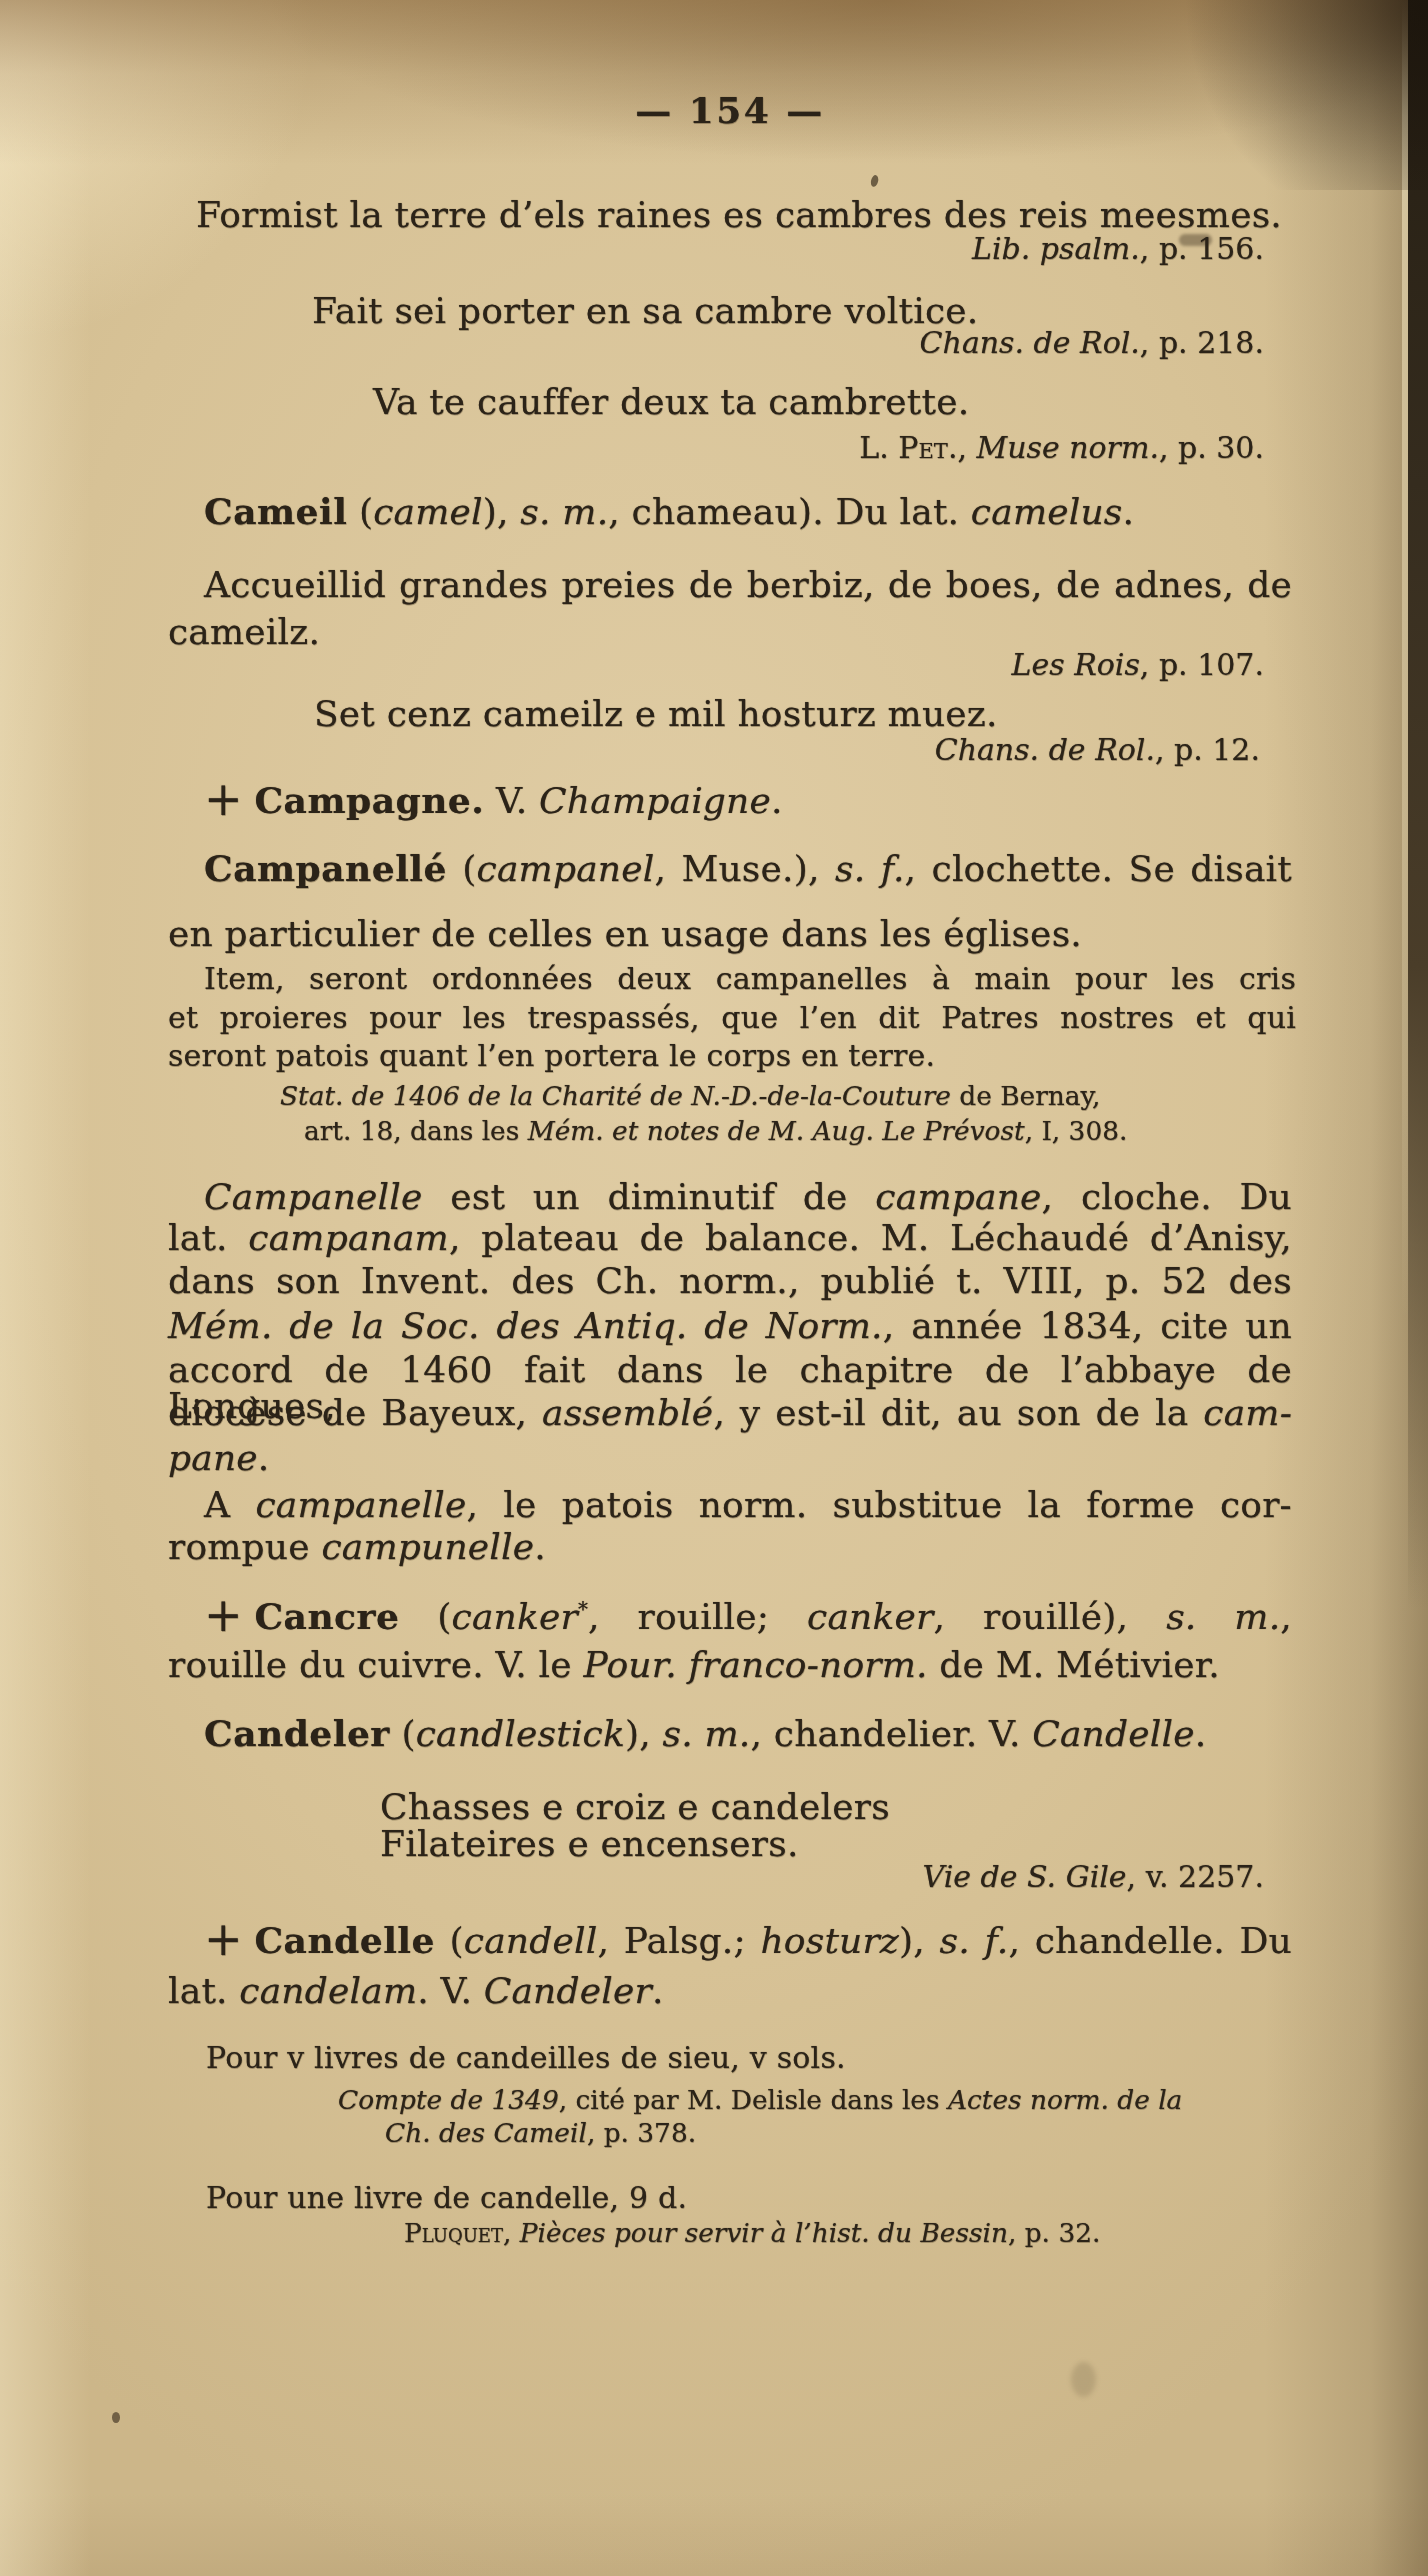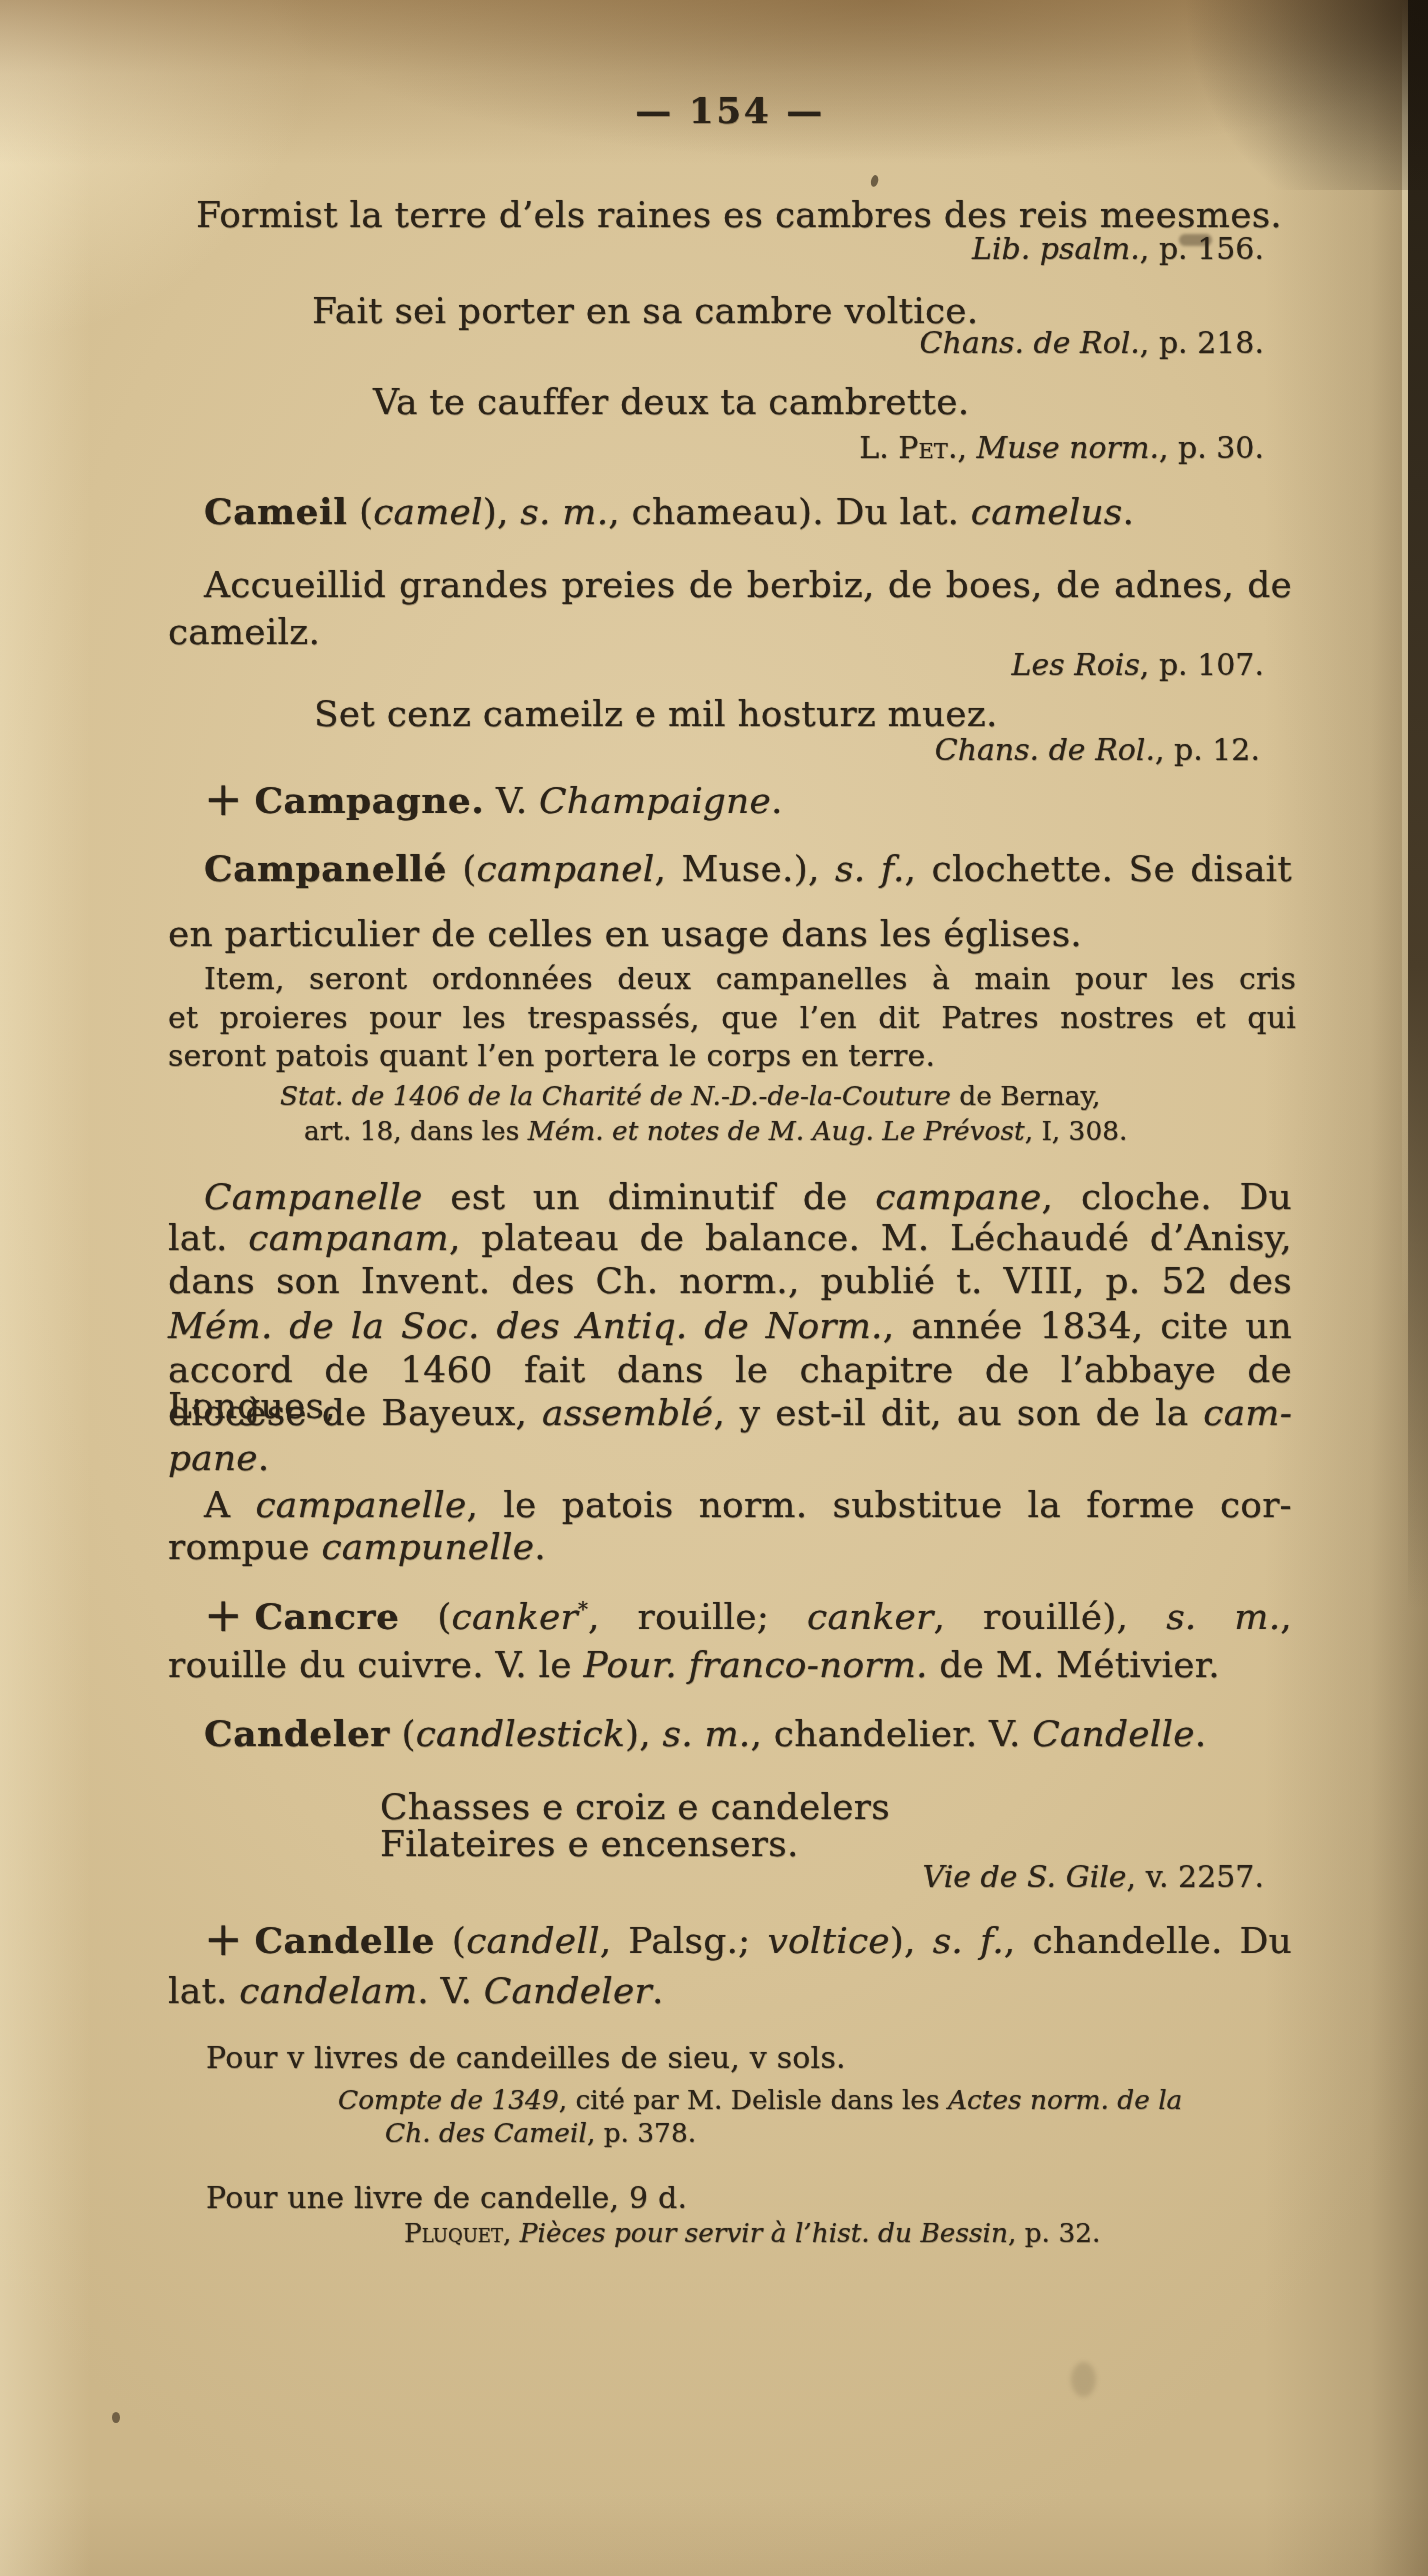--- a/index.html
+++ b/index.html
@@ -160,21 +160,21 @@
   </div>
 
   <div class="ln body" style="top:1789px;left:380px;">Chasses e croiz e candelers</div>
   <div class="ln body" style="top:1826px;left:380px;">Filateires e encensers.</div>
 
   <div class="ln cite" style="top:1862px;right:165px;">
     <span class="i">Vie de S. Gile</span><span class="r">, v. 2257.</span>
   </div>
 
   <div class="ln body just" style="top:1921px;left:204px;width:1088px;">
-    <span class="cross">+</span><span class="b">Candelle</span><span class="r"> (</span><span class="i">candell</span><span class="r">, Palsg.; </span><span class="i">voltice</span><span class="r">), </span><span class="i">s. f.</span><span class="r">, chandelle. Du</span>
+    <span class="cross">+</span><span class="b">Candelle</span><span class="r"> (</span><span class="i">candell</span><span class="r">, Palsg.; </span><span class="i">hosturz</span><span class="r">), </span><span class="i">s. f.</span><span class="r">, chandelle. Du</span>
   </div>
   <div class="ln body" style="top:1973px;left:168px;">
     <span class="r">lat. </span><span class="i">candelam</span><span class="r">. V. </span><span class="i">Candeler</span><span class="r">.</span>
   </div>
 
   <div class="ln sm" style="top:2043px;left:206px;">Pour v livres de candeilles de sieu, v sols.</div>
 
   <div class="ln citesm" style="top:2087px;left:338px;">
     <span class="i">Compte de 1349</span><span class="r">, cité par M. Delisle dans les </span><span class="i">Actes norm. de la</span>
   </div>

